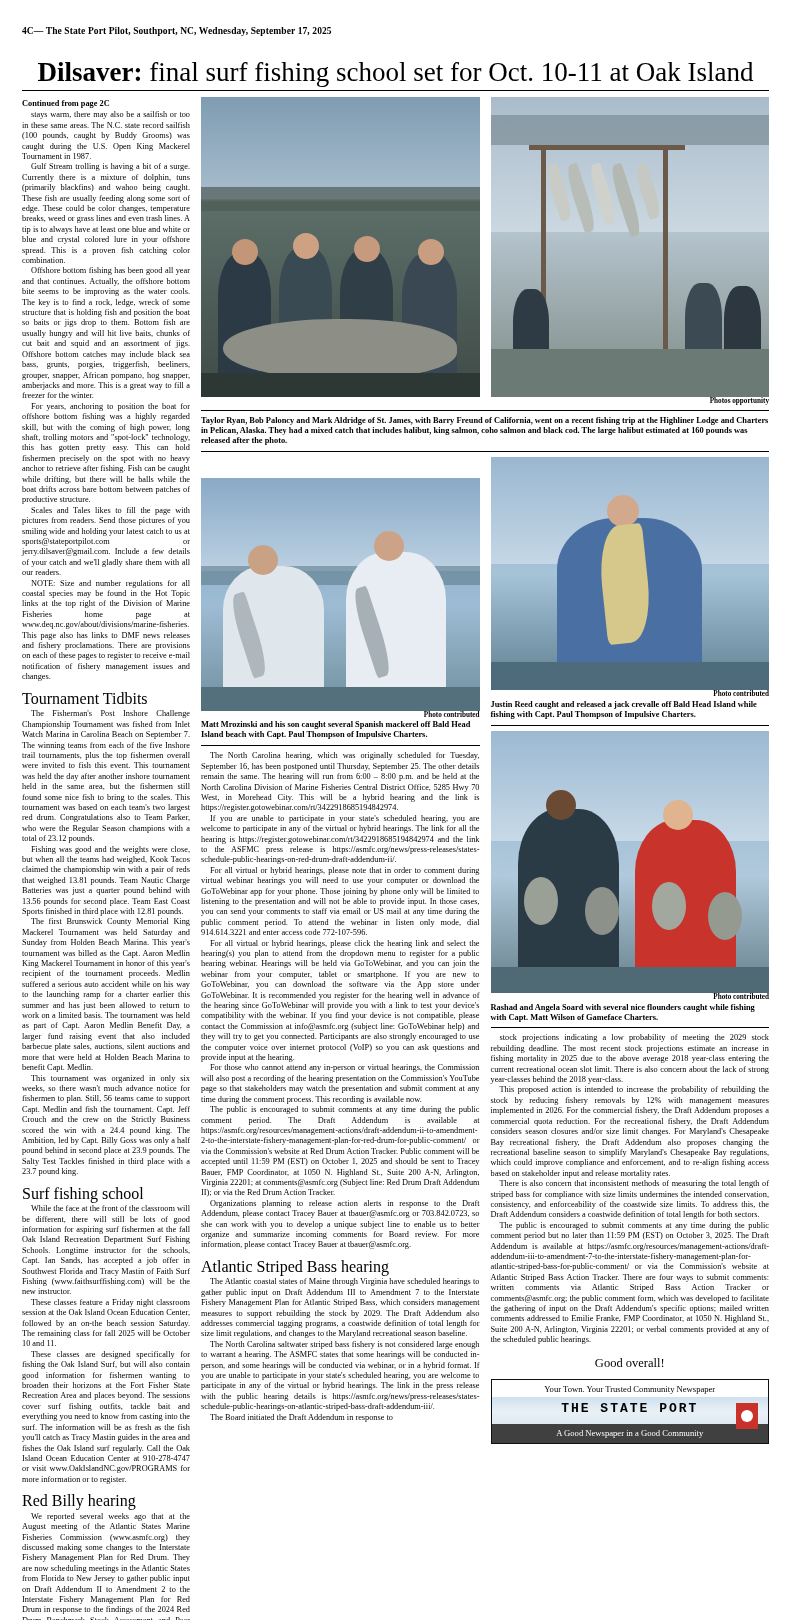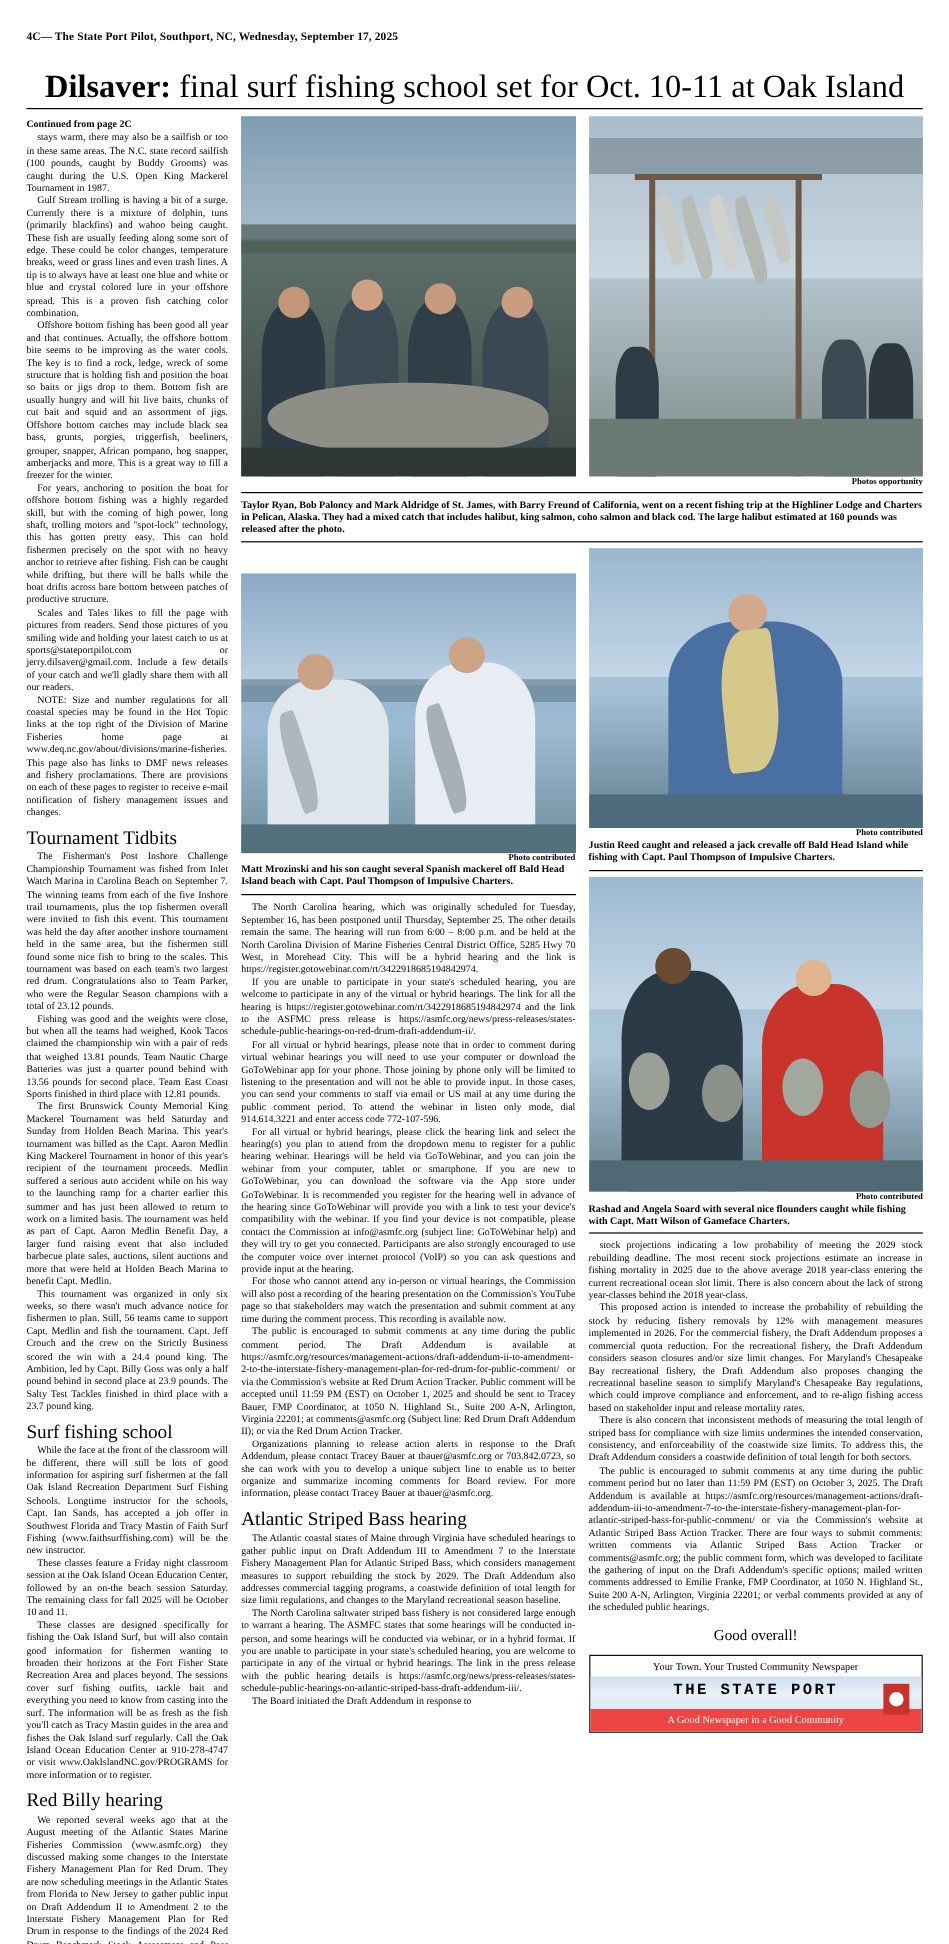--- a/index.html
+++ b/index.html
@@ -131,21 +131,21 @@
   }
   .promo-pilot{
     font-size:48px;
     line-height:.92;
     letter-spacing:2px;
     font-weight:bold;
     font-family:"Liberation Serif",serif;
     color:#0d2b53;
   }
   .promo-bottom{
-    background:#ef4444;
+    background:#404040;
     color:#fff;
     font-size:8.6px;
     text-align:center;
     padding:4px 0 5px 0;
     font-family:"Liberation Serif",serif;
   }
   .pilot-flag{
     position:absolute;
     right:10px;
     top:6px;

